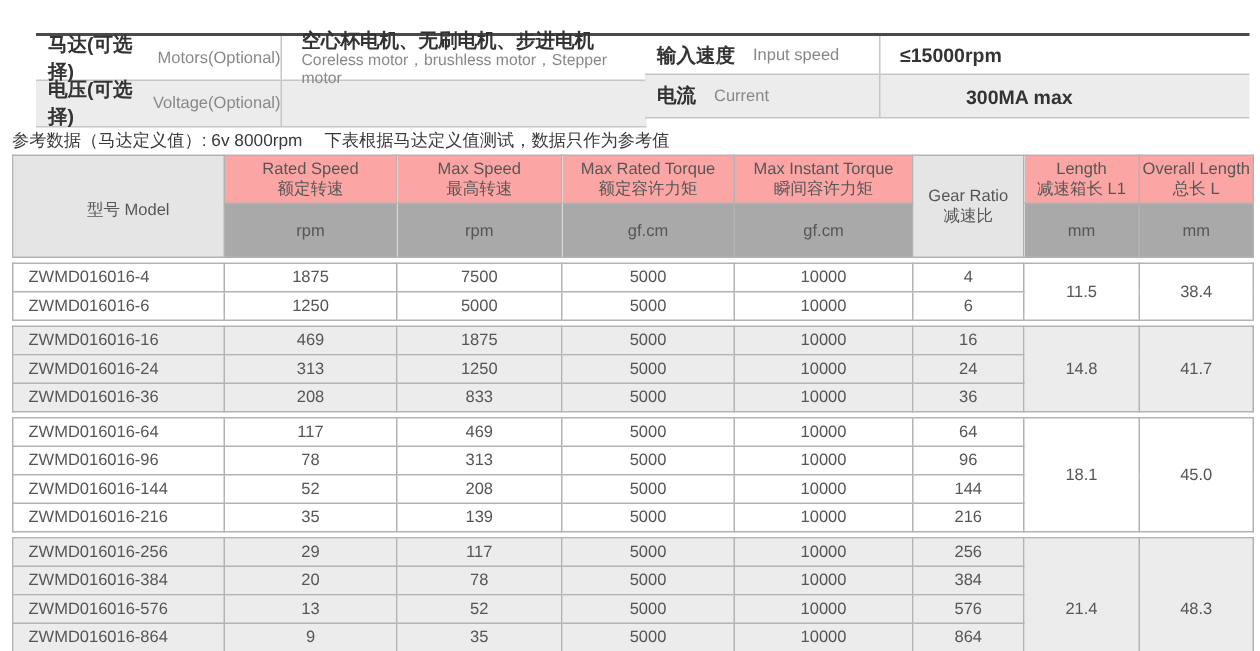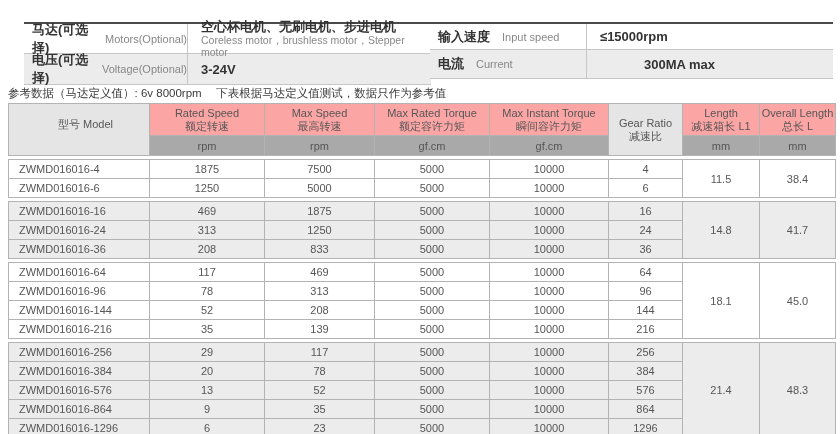--- a/index.html
+++ b/index.html
@@ -48,21 +48,21 @@
   table.spec col:nth-child(3){width:110px} table.spec col:nth-child(4){width:115px}
   table.spec col:nth-child(5){width:119px} table.spec col:nth-child(6){width:74px}
   table.spec col:nth-child(7){width:77px}  table.spec col:nth-child(8){width:76px}
 
   
   .h1 td { background:#fca5a5; height:32px; color:#444; line-height:13px; }
   .h1 .hd-en { font-size:11px; } .h1 .hd-zh { font-size:11px; }
   td.model-h { text-align:left; vertical-align:bottom; padding:0 0 24px 13px;
     font-size:12px; color:#444; background:#e5e5e5; }
   td.ratio-h { background:#e5e5e5; }
-  .units td { background:#a9a9a9; color:#f7f7f7; height:20px; font-size:11px; }
+  .units td { background:#a9a9a9; color:#f7f7f7; height:36px; font-size:11px; }
 
   
   .grp { margin-top:3px; }
   .grp td { height:18px; line-height:18px; }
   .grp td.model { text-align:left; padding-left:10px; }
   .grp.shaded td { background:#ececec; }
   .grp.plain  td { background:#ffffff; }
   .grp td.merged { font-size:11px; }
 </style>
 </head>
@@ -80,23 +80,20 @@
       <div class="info-value">
         <span class="v">空心杯电机、无刷电机、步进电机</span>
         <span class="vs">Coreless motor，brushless motor，Stepper motor</span>
       </div>
     </div>
     <div class="info-row shaded">
       <div class="info-label">
         <span class="zh">电压(可选择)</span>
         <span class="en">Voltage(Optional)</span>
       </div>
-      <div class="info-value">
-        <span class="v">3-24V</span>
-      </div>
     </div>
   </div>
 
   <div id="info-right" class="info-table">
     <div class="info-row">
       <div class="info-label">
         <span class="zh">输入速度</span>
         <span class="en">Input speed</span>
       </div>
       <div class="info-value">

